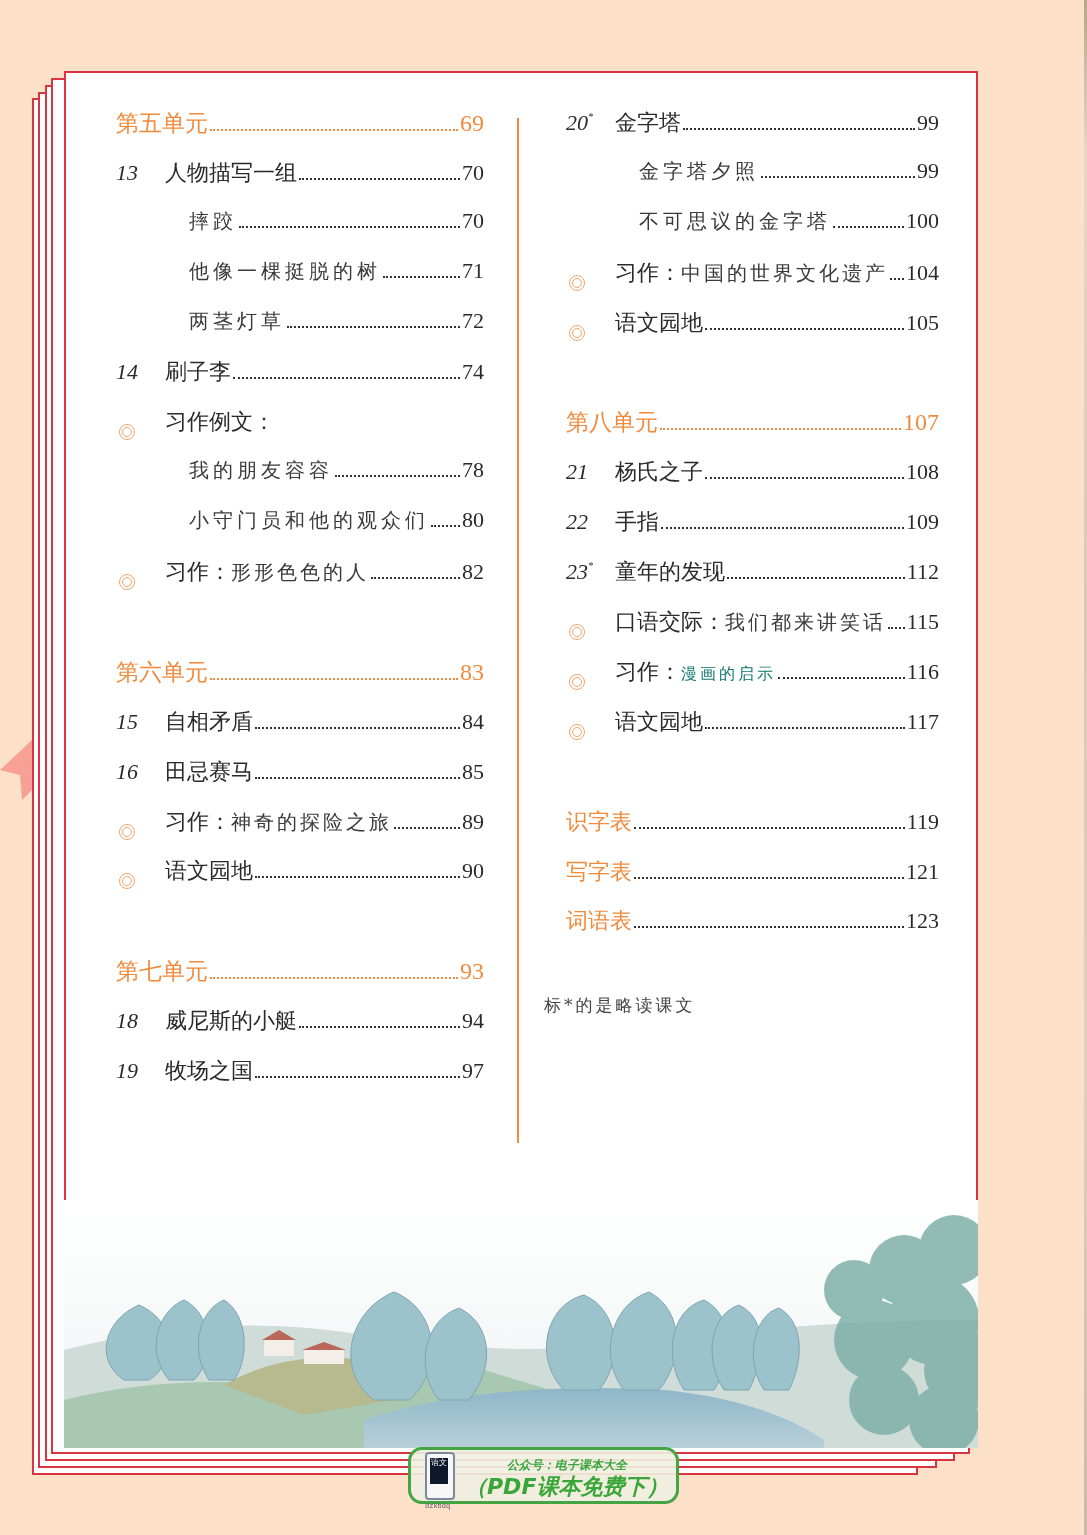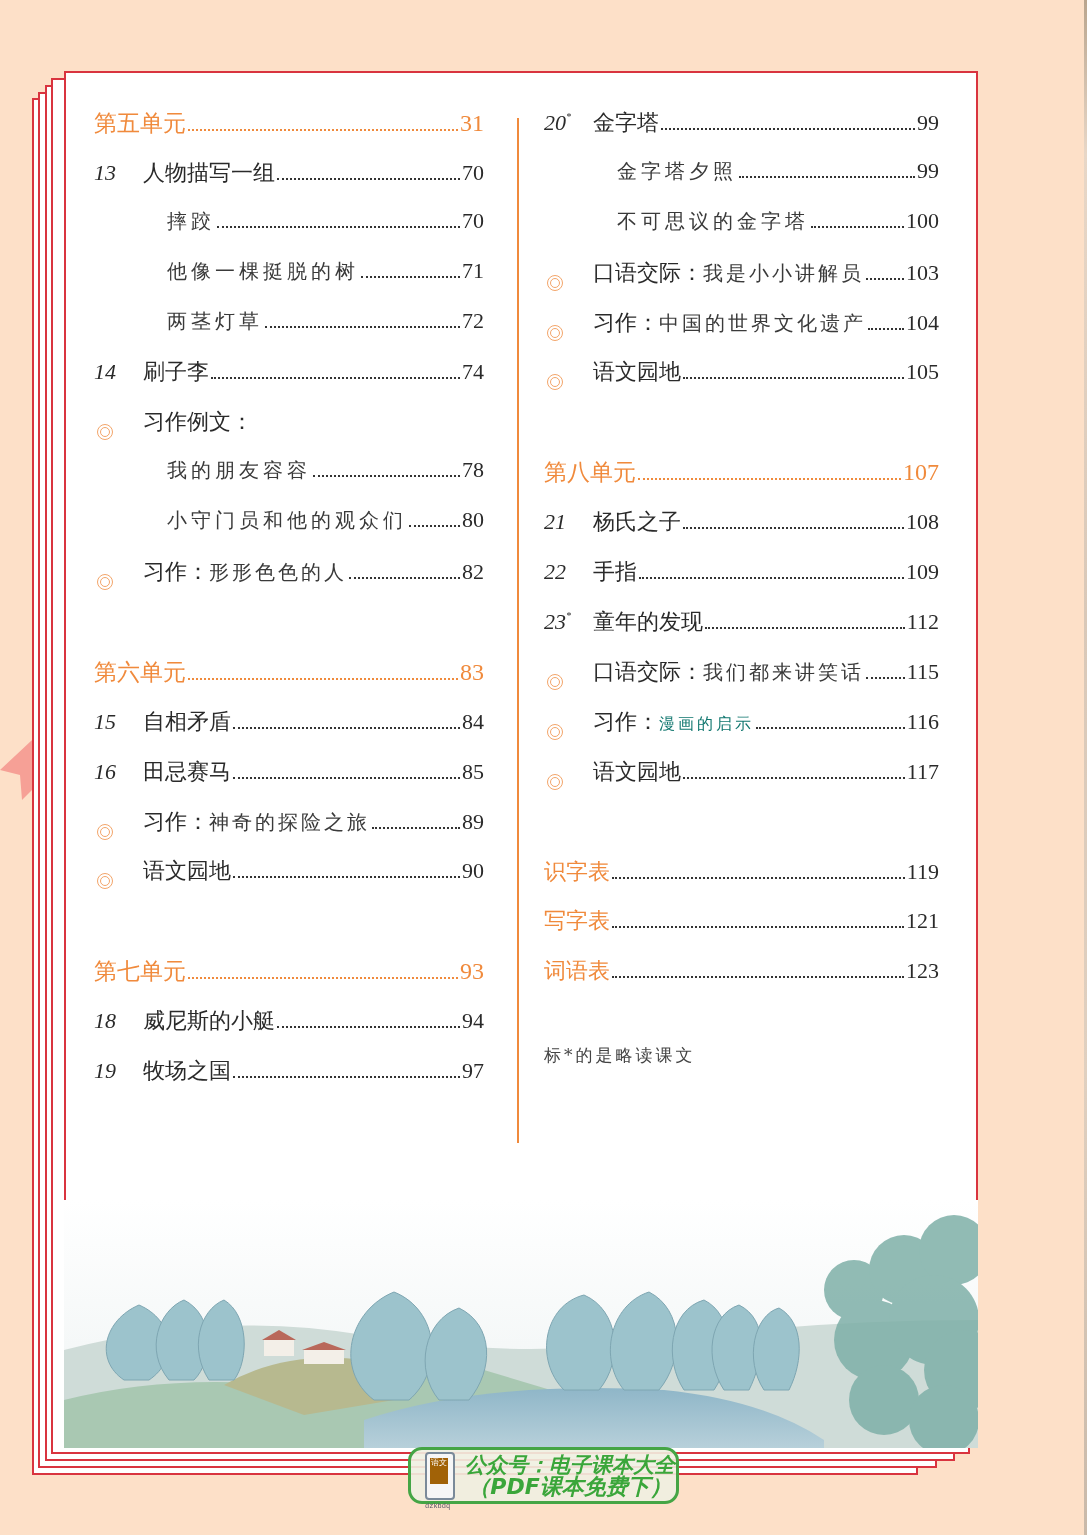--- a/index.html
+++ b/index.html
@@ -28,21 +28,21 @@
       position: absolute; top: 108px; width: 390px;
     }
     #col-left { left: 94px; }
     #col-right { left: 544px; width: 395px; }
     .divider {
       position: absolute; left: 517px; top: 118px; width: 2px; height: 1025px;
       background: #f08a3c;
     }
     .row {
       display: flex; align-items: baseline; height: 49.9px;
-      font-size: 22px; color: #2a2a2a; white-space: nowrap;
+      font-size: 22px; color: #2a2a2a; white-space: nowrap; margin-left: 22px;
     }
     .row .num { width: 49px; flex: 0 0 auto; font-family: "Liberation Serif", serif; font-style: italic; }
     .row .num sup { font-size: 10px; vertical-align: 10px; }
     .row .bullet {
       width: 49px; flex: 0 0 auto; display: inline-flex; align-items: center;
       align-self: center;
     }
     .ring {
       width: 14px; height: 14px; border: 1.5px solid #f3a56a; border-radius: 50%;
       display: inline-flex; align-items: center; justify-content: center; margin-left: 3px;
@@ -74,33 +74,33 @@
       background: rgba(240,240,225,0.9);
       display: flex; align-items: center;
     }
     .badge .phone {
       width: 26px; height: 44px; margin-left: 14px; margin-right: 10px;
       border: 2px solid #7a8a99; border-radius: 4px; position: relative;
       background: #f6f6f6; flex: 0 0 auto;
     }
     .badge .phone .book {
       position: absolute; left: 3px; top: 4px; width: 18px; height: 26px;
-      background: #a16207; color: #fff; font-size: 8px; line-height: 10px;
+      background: #0f172a; color: #fff; font-size: 8px; line-height: 10px;
       text-align: center;
     }
     .badge .phone .tag {
       position: absolute; left: -2px; bottom: -12px; font-size: 7px; color: #556;
       font-family: Liberation Mono, monospace;
     }
     .badge .texts {
       display: flex; flex-direction: column; align-items: center;
       color: #3aa63a; font-family: "DejaVu Sans", sans-serif; font-weight: bold;
       font-style: italic; line-height: 22px;
     }
-    .badge .l1 { font-size: 21px; }
+    .badge .l1 { font-size: 12px; }
     .badge .l2 { font-size: 22px; }
     .edge-strip {
       position: absolute; right: 0; top: 0; width: 3px; height: 1535px;
       background: linear-gradient(#b9a58e, #e8d7c7 10%, #d9c8b8 40%, #e0d0c0 70%, #c9b9a9);
     }
   </style>
 </head>
 <body>
 
 <div class="edge-strip"></div>
@@ -114,21 +114,21 @@
 <div class="stack-page" id="p2"></div>
 <div class="stack-page" id="p1"></div>
 <div class="stack-page" id="page"></div>
 
 <div class="divider"></div>
 
 <div class="col" id="col-left">
     <div class="row unit">
       <span class="title">第五单元</span>
       <span class="dots"></span>
-      <span class="page">31</span>
+      <span class="page">69</span>
     </div>
     <div class="row lesson">
       <span class="num"><span>13</span></span>
       <span class="title">人物描写一组</span>
       <span class="dots"></span>
       <span class="page">70</span>
     </div>
     <div class="row sub">
       <span class="title spaced">摔跤</span>
       <span class="dots"></span>
@@ -236,28 +236,20 @@
     </div>
     <div class="row sub">
       <span class="title spaced">金字塔夕照</span>
       <span class="dots"></span>
       <span class="page">99</span>
     </div>
     <div class="row sub">
       <span class="title spaced">不可思议的金字塔</span>
       <span class="dots"></span>
       <span class="page">100</span>
-    </div>
-    <div class="row bullet">
-      <span class="bullet">
-        <span class="ring"></span>
-      </span>
-      <span class="title"><span>口语交际：</span><span style="letter-spacing: 3px; font-size: 20px; color: rgb(58, 58, 58);">我是小小讲解员</span></span>
-      <span class="dots"></span>
-      <span class="page">103</span>
     </div>
     <div class="row bullet">
       <span class="bullet">
         <span class="ring"></span>
       </span>
       <span class="title"><span>习作：</span><span style="letter-spacing: 3px; font-size: 20px; color: rgb(58, 58, 58);">中国的世界文化遗产</span></span>
       <span class="dots"></span>
       <span class="page">104</span>
     </div>
     <div class="row bullet">

